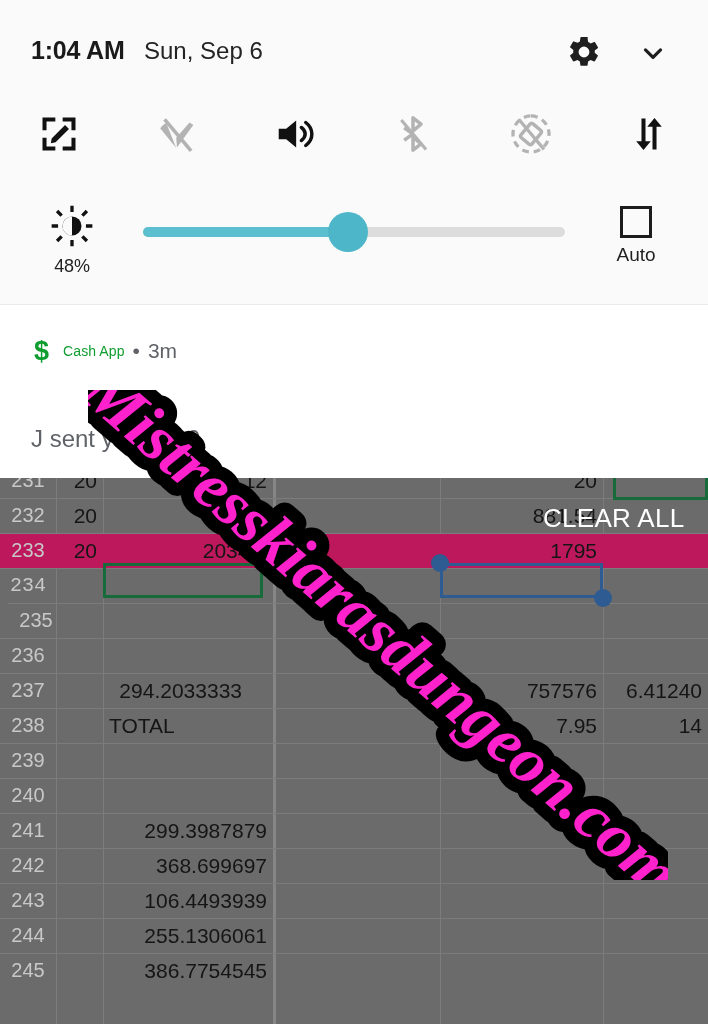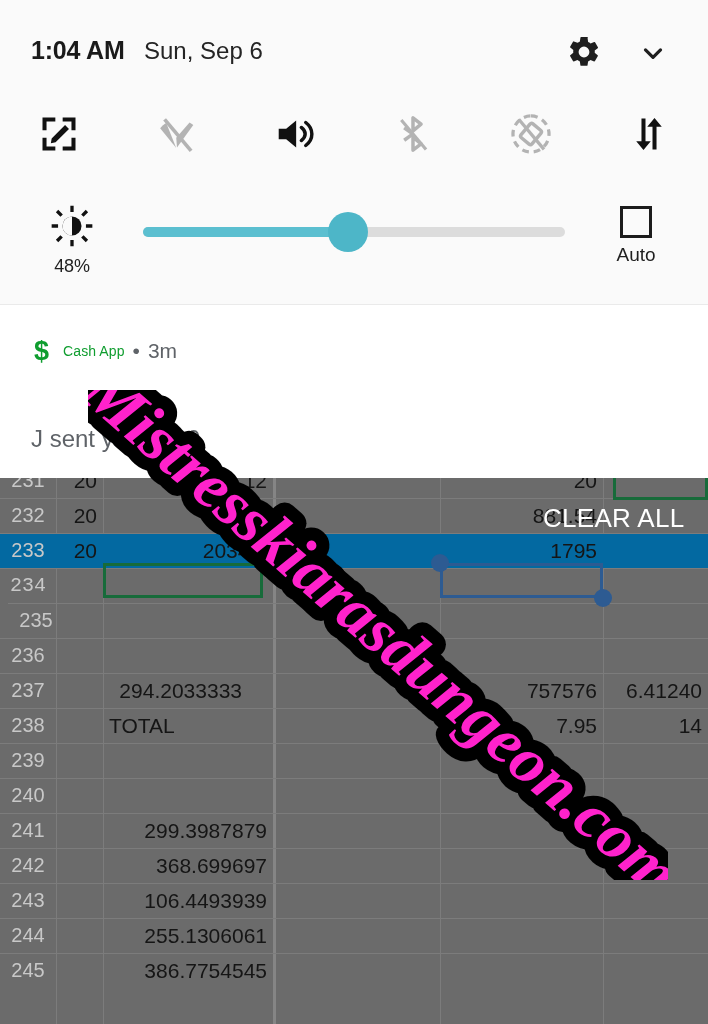--- a/index.html
+++ b/index.html
@@ -253,21 +253,21 @@
     right: 0;
     height: 1px;
     background: #7c7c7c;
   }
   .sheet-row {
     position: absolute;
     left: 0;
     width: 708px;
     height: 35px;
   }
-  .sheet-row.hl { background: #0369a1; }
+  .sheet-row.hl { background: #be185d; }
   .rownum {
     position: absolute;
     left: 0;
     top: 0;
     width: 56px;
     height: 35px;
     line-height: 35px;
     text-align: center;
     font-size: 20px;
     color: #c8c8c8;

